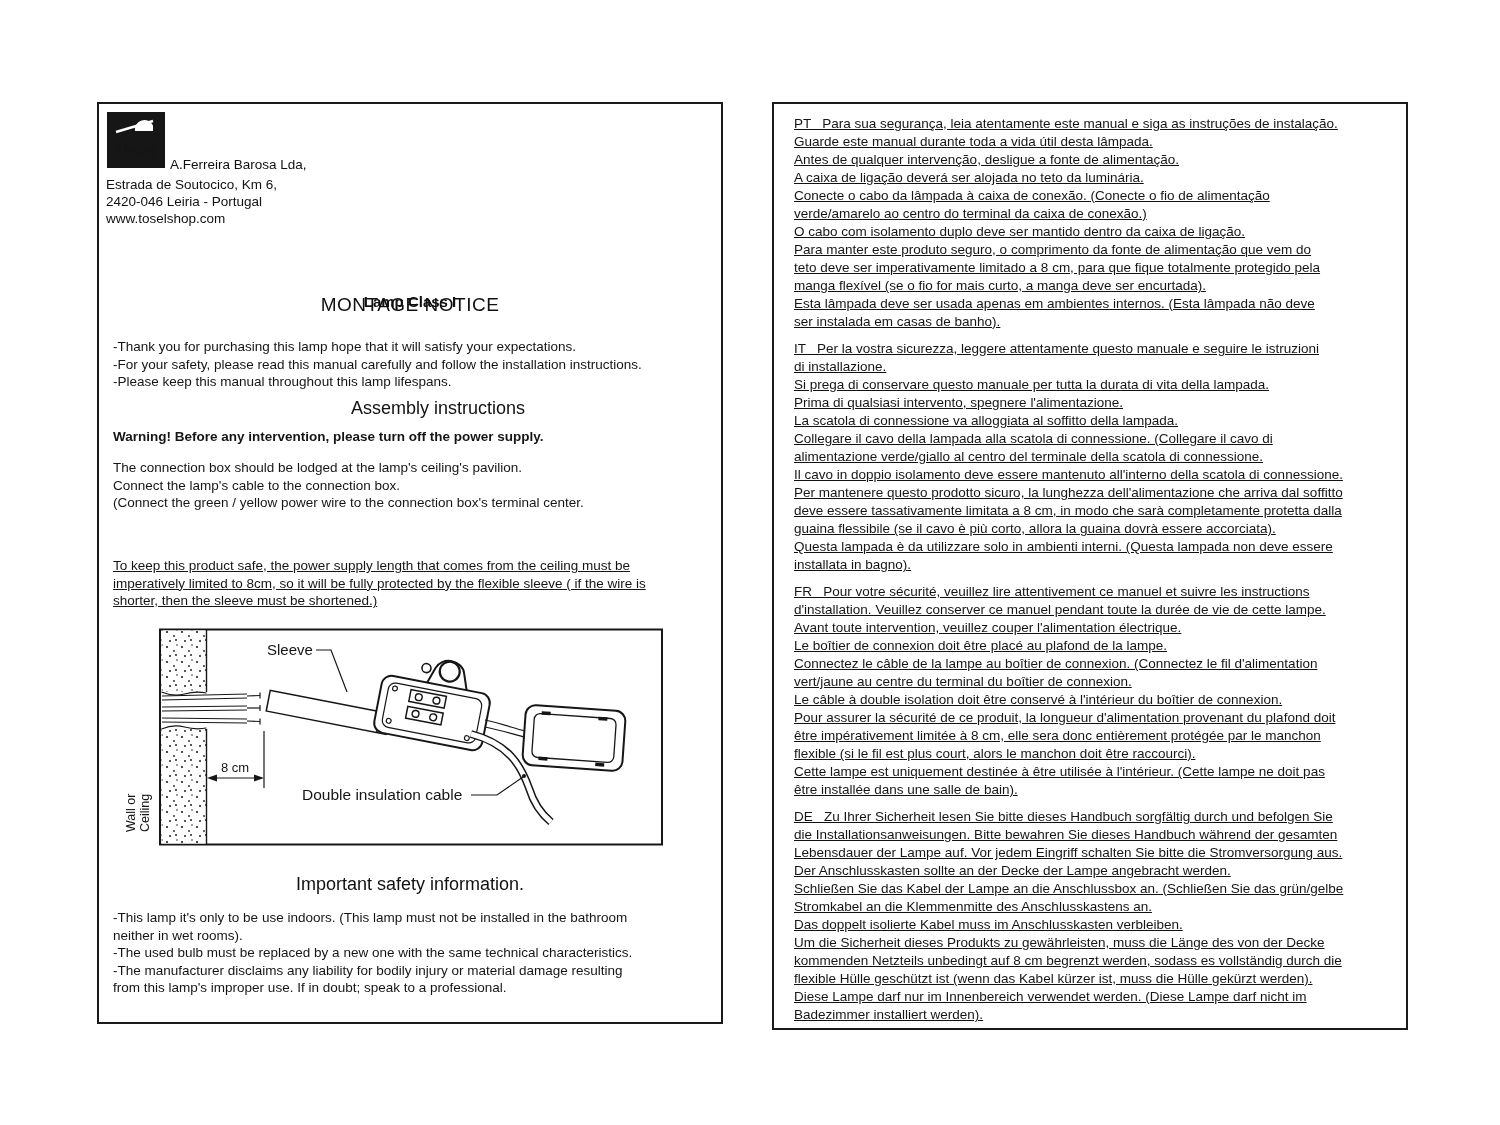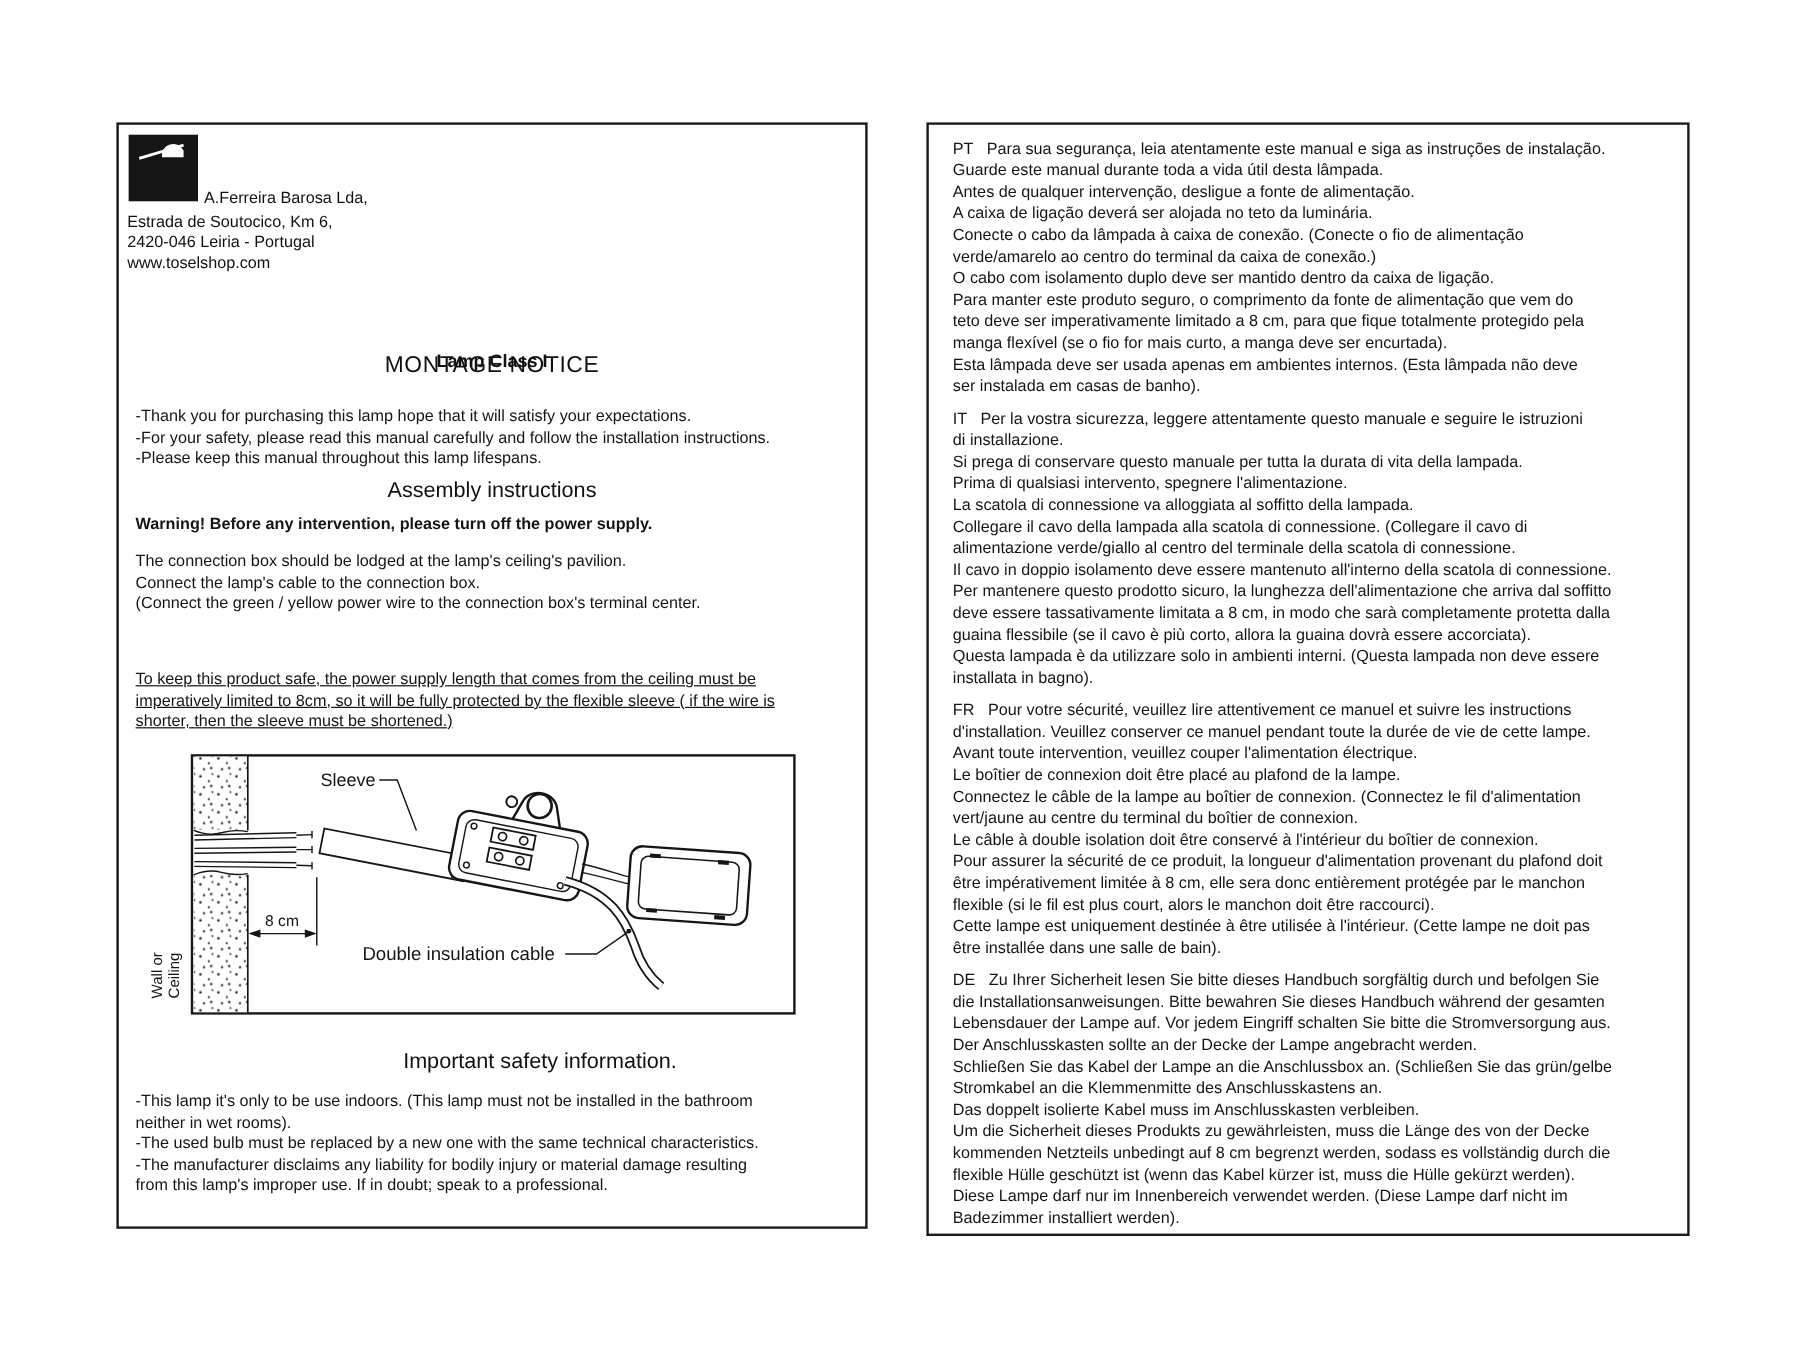--- a/index.html
+++ b/index.html
@@ -14,21 +14,21 @@
   .pre{white-space:pre-wrap;}
   .body-text{font-size:13.5px;line-height:17.5px;color:#151515;}
   .bold{font-weight:bold;}
   .center{width:100%;text-align:center;}
   #page-left .h1{font-size:19px;letter-spacing:.5px;}
   #page-left .h2{font-size:18px;}
   .logo-box{left:8px;top:8px;width:58px;height:56px;}
   .company-name{left:71px;top:53px;font-size:13.5px;}
   .company-addr{left:7px;top:72px;font-size:13.5px;line-height:17px;}
   .rp-section{font-size:13.5px;line-height:18px;color:#151515;margin:0 0 9px 0;}
-  .rp-wrap{padding:11px 8px 0 20px;}
+  .rp-wrap{padding:11px 8px 0 20px;text-decoration:underline;}
   .diagram{left:20px;top:524px;width:545px;height:218px;}
   svg text{fill:#151515;}
 </style>
 </head>
 <body>
 
 <div id="page-left" class="page">
 
   <div class="abs logo-box">
     <svg width="58" height="56" viewBox="0 0 58 56">
@@ -43,21 +43,21 @@
 2420-046 Leiria - Portugal
 www.toselshop.com</div>
 
   <div class="abs center h1" style="top:150px;margin-top:40px;">MONTAGE NOTICE</div>
   <div class="abs center bold" style="top:189px;font-size:15px;">Lamp Class I</div>
 
   <div class="abs body-text pre" style="left:14px;top:234px;right:6px;">-Thank you for purchasing this lamp hope that it will satisfy your expectations.
 -For your safety, please read this manual carefully and follow the installation instructions.
 -Please keep this manual throughout this lamp lifespans.</div>
 
-  <div class="abs center h2" style="top:294px;">Assembly instructions</div>
+  <div class="abs center h2" style="top:294px;margin-left:28px;">Assembly instructions</div>
 
   <div class="abs body-text bold pre" style="left:14px;top:324px;right:6px;">Warning! Before any intervention, please turn off the power supply.</div>
 
   <div class="abs body-text pre" style="left:14px;top:355px;right:6px;">The connection box should be lodged at the lamp's ceiling's pavilion.
 Connect the lamp's cable to the connection box.
 (Connect the green / yellow power wire to the connection box's terminal center.</div>
 
 
   <div class="abs body-text pre" style="left:14px;top:453px;right:6px;text-decoration:underline;">To keep this product safe, the power supply length that comes from the ceiling must be
 imperatively limited to 8cm, so it will be fully protected by the flexible sleeve ( if the wire is
@@ -153,21 +153,21 @@
         <rect x="421" y="131" width="9" height="3.5" fill="#161616"></rect>
         <rect x="478" y="133" width="9" height="3.5" fill="#161616"></rect>
       </g>
 
       <text x="183" y="172" font-size="15.5">Double insulation cable</text>
       <path d="M352,167 L378,167 L404,149" fill="none" stroke="#161616" stroke-width="1.2"></path>
       <circle cx="405" cy="148" r="2" fill="#161616"></circle>
     </svg>
   </div>
 
-  <div class="abs center h2" style="top:770px;padding-left:40px;">Important safety information.</div>
+  <div class="abs center h2" style="top:770px;">Important safety information.</div>
   <div class="abs body-text pre" style="left:14px;top:805px;right:6px;">-This lamp it's only to be use indoors. (This lamp must not be installed in the bathroom
 neither in wet rooms).
 -The used bulb must be replaced by a new one with the same technical characteristics.
 -The manufacturer disclaims any liability for bodily injury or material damage resulting
 from this lamp's improper use. If in doubt; speak to a professional.</div>
 </div>
 
 <div id="page-right" class="page">
   <div class="rp-wrap">
     <p class="rp-section pre">PT   Para sua segurança, leia atentamente este manual e siga as instruções de instalação.

